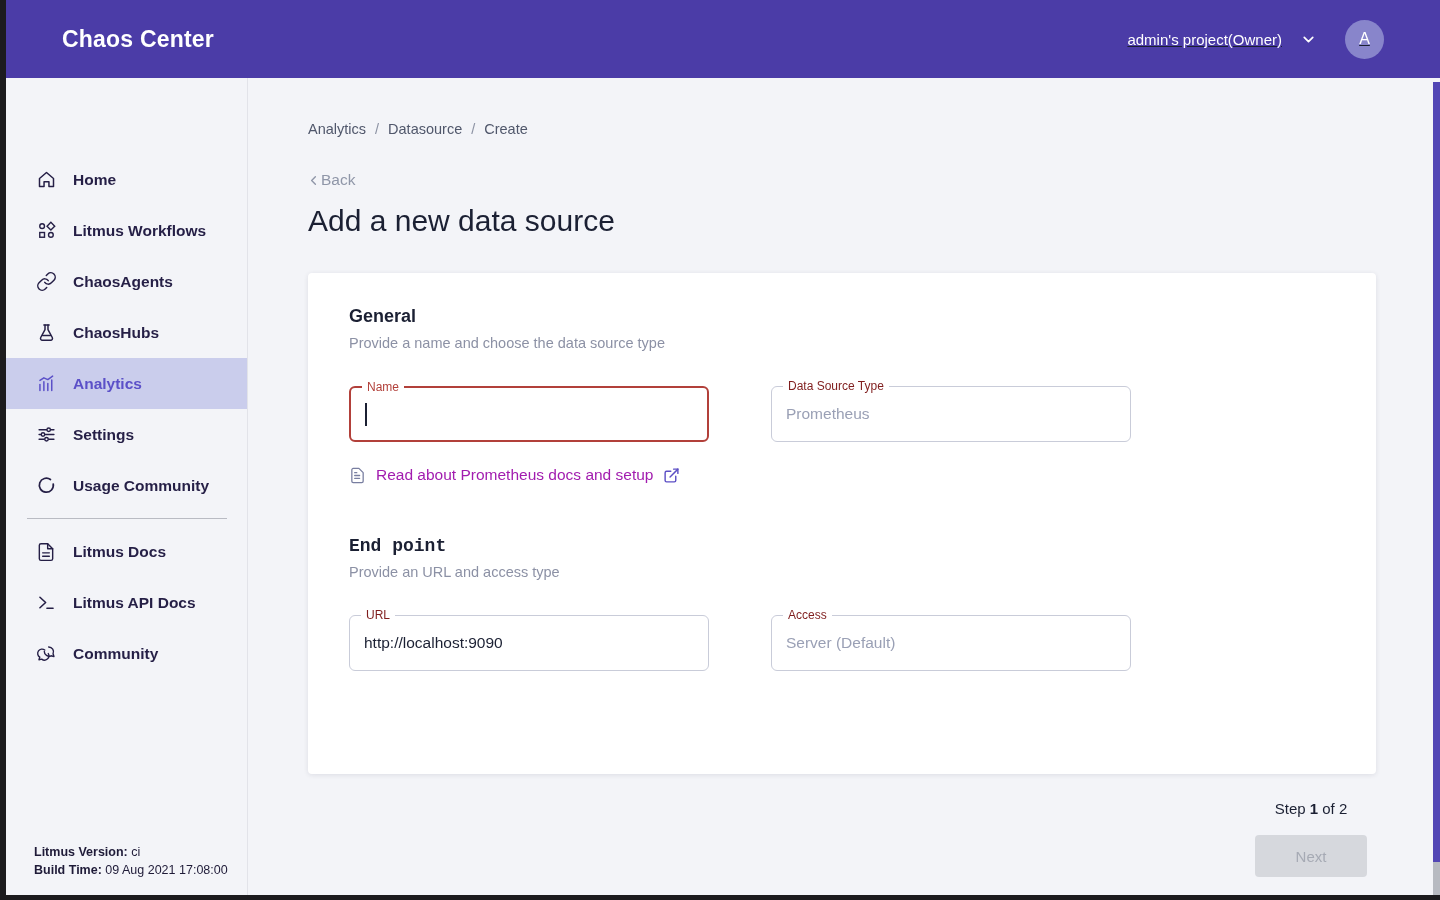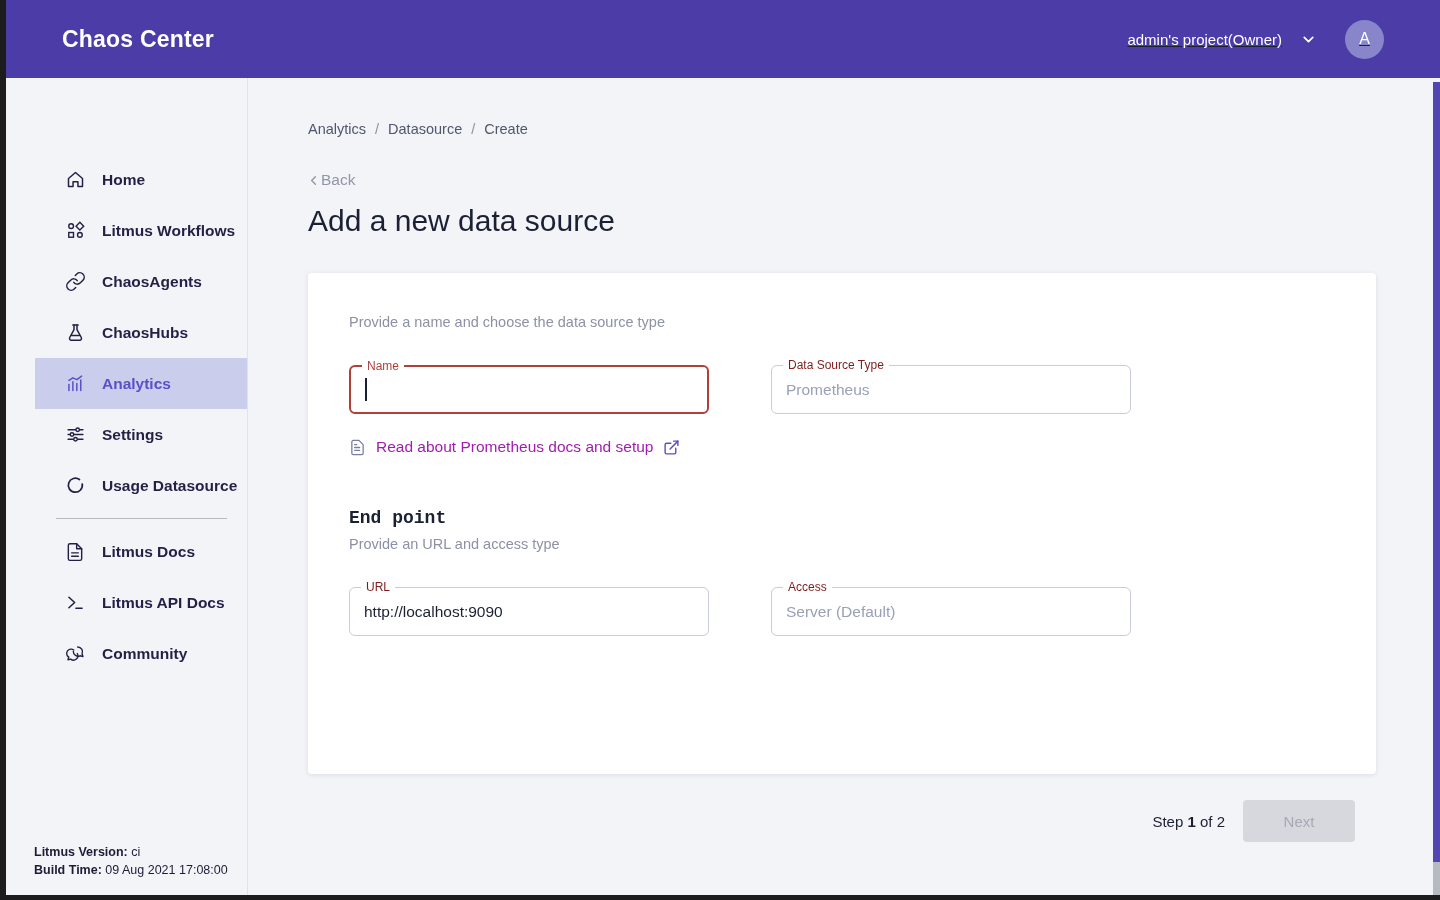--- a/index.html
+++ b/index.html
@@ -13,21 +13,21 @@
   
   .header { position:absolute; left:0; top:0; width:1440px; height:78px; background:#4B3CA7; display:flex; align-items:center; z-index:40; }
   .brand { margin-left:62px; color:#FFFFFF; font-size:23px; font-weight:700; letter-spacing:.2px; }
   .header-right { margin-left:auto; margin-right:56px; display:flex; align-items:center;text-decoration:underline; }
   .project-label { color:#FFFFFF; font-size:15px; }
   .header-chevron { margin-left:18px; display:flex; align-items:center; cursor:pointer; }
   .avatar { margin-left:28px; width:39px; height:39px; border-radius:50%; background:#8885CB; color:#FFFFFF;
             font-size:16px; display:flex; align-items:center; justify-content:center; cursor:pointer; }
 
   
-  .sidebar { position:absolute; left:6px; top:78px; width:242px; height:817px; background:#F3F4F8; border-right:1px solid #E2E3E9; z-index:30;padding-left:29px; }
+  .sidebar { position:absolute; left:6px; top:78px; width:242px; height:817px; background:#F3F4F8; border-right:1px solid #E2E3E9; z-index:30; }
   .nav { padding-top:76px; }
   .nav-item { height:51px; display:flex; align-items:center; padding-left:28px; cursor:pointer; }
   .nav-item .ico { width:24px; height:24px; display:flex; align-items:center; justify-content:center; }
   .nav-item .lbl { margin-left:15px; font-size:15.5px; font-weight:600; color:#251F46; }
   .nav-item.active { background:#CACDEC; }
   .nav-item.active .lbl { color:#5B50C8; }
   .nav-divider { margin:7px 20px 7px 21px; border:none; border-top:1.5px solid #B9BBC3; }
   .sidebar-meta { position:absolute; left:28px; bottom:16px; font-size:12.5px; line-height:18px; color:#1F1B38; }
   .sidebar-meta b { font-weight:700; }
 
@@ -38,35 +38,35 @@
   .breadcrumb .crumb { cursor:pointer; }
   .back-row { position:absolute; left:58px; top:93px; display:flex; align-items:center; color:#8F96A8; font-size:15.5px; cursor:pointer; }
   .page-title { position:absolute; left:60px; top:126px; font-size:30px; font-weight:500; color:#1B2033; }
 
   .card { position:absolute; left:60px; top:195px; width:1068px; height:501px; background:#FFFFFF; border-radius:4px;
           box-shadow:0 1px 5px rgba(30,30,60,.10); padding:33px 41px; }
   .section-heading { font-size:18px; font-weight:700; color:#1B2033; }
   .section-sub { margin-top:8px; font-size:14.5px; color:#8C91A5; }
   .fields-row { margin-top:35px; display:flex; gap:62px; }
 
-  .field { position:relative; width:360px; height:49px; border:1.5px solid #C9CCD9; border-radius:6px;
+  .field { position:relative; width:360px; height:56px; border:1.5px solid #C9CCD9; border-radius:6px;
            display:flex; align-items:center; padding:0 14px; background:#FFFFFF; }
   .field .flabel { position:absolute; top:-8px; left:11px; background:#FFFFFF; padding:0 5px; font-size:12px; color:#7f1d1d; }
   .field .fvalue { font-size:15.5px; color:#1B2033; white-space:nowrap; }
   .field .fvalue.muted { color:#9AA0B5; }
   .field.error { border:2px solid #B2403A; }
   .field.error .flabel { color:#B2403A; }
   .caret { display:inline-block; width:1.5px; height:23px; background:#1B2033; animation:blink 1s step-end infinite; }
   @keyframes blink { 50% { opacity:0; } }
 
   .docs-link-row { margin-top:21px; height:24px; display:flex; align-items:center; gap:10px; cursor:pointer; }
   .docs-link-row .link-text { font-size:15.5px; color:#a21caf; }
   .endpoint-heading { margin-top:49px;font-family:Liberation Mono, monospace; }
 
-  .footer-row { position:absolute; top:722px; right:78px; display:flex; align-items:center; gap:18px; }
+  .footer-row { position:absolute; top:722px; right:66px; display:flex; align-items:center; gap:18px;flex-direction:column; }
   .step-text { font-size:15px; color:#1B2033; }
   .step-text b { font-weight:700; }
   .next-btn { width:112px; height:42px; border:none; border-radius:4px; background:#D6D8DD; color:#A6AAB4; font-size:15px;
               font-family:"Liberation Sans", sans-serif; cursor:not-allowed; }
 
   
   .scroll-track { position:absolute; right:0; top:78px; width:7px; height:817px; background:#F3F4F8; z-index:55; }
   .scroll-thumb { position:absolute; right:0; top:4px; width:7px; height:780px; background:#5246B5; }
   .scroll-corner { position:absolute; right:0; bottom:0; width:7px; height:33px; background:#B7BAC1; }
 
@@ -157,21 +157,21 @@
           </svg>
       </span>
       <span class="lbl">Settings</span>
     </div>
     <div class="nav-item">
       <span class="ico">
         <svg width="21" height="21" viewBox="0 0 24 24" fill="none" stroke="#251F46" stroke-width="2" stroke-linecap="round">
             <path d="M16.5 5.2a8 8 0 1 0 3.2 5.1"></path>
           </svg>
       </span>
-      <span class="lbl">Usage Datasource</span>
+      <span class="lbl">Usage Community</span>
     </div>
     <hr class="nav-divider">
     <div class="nav-item">
       <span class="ico">
         <svg width="20" height="20" viewBox="0 0 24 24" fill="none" stroke="#251F46" stroke-width="1.7" stroke-linecap="round" stroke-linejoin="round">
             <path d="M14 2H6a2 2 0 0 0-2 2v16a2 2 0 0 0 2 2h12a2 2 0 0 0 2-2V8z"></path>
             <polyline points="14 2 14 8 20 8"></polyline>
             <line x1="16" y1="13" x2="8" y2="13"></line>
             <line x1="16" y1="17" x2="8" y2="17"></line>
           </svg>
@@ -217,20 +217,21 @@
       <svg width="15" height="15" viewBox="0 0 24 24" fill="none" stroke="#8F96A8" stroke-width="2.2" stroke-linecap="round" stroke-linejoin="round">
           <polyline points="15 18 9 12 15 6"></polyline>
         </svg>
     </span>
     <span>Back</span>
   </div>
 
   <div class="page-title">Add a new data source</div>
 
   <div class="card">
+    <div class="section-heading">General</div>
     <div class="section-sub">Provide a name and choose the data source type</div>
 
     <div class="fields-row">
       <div class="field error">
         <span class="flabel">Name</span>
         <span class="caret"></span>
         <span class="fvalue"></span>
       </div>
       <div class="field">
         <span class="flabel">Data Source Type</span>

